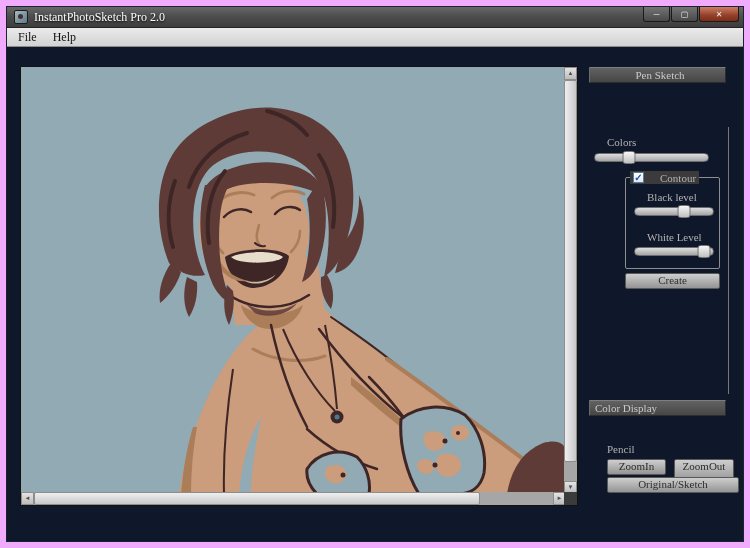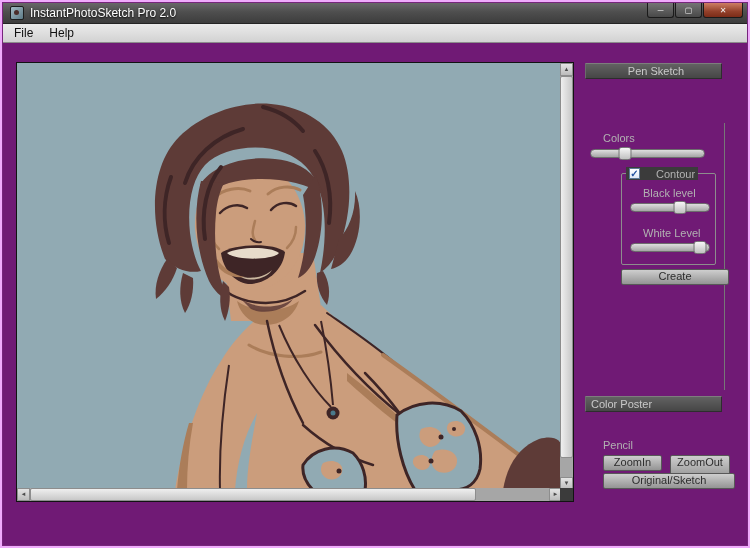--- a/index.html
+++ b/index.html
@@ -2,22 +2,22 @@
 <html><head>
 <meta charset="utf-8">
 <style>
   * { box-sizing: border-box; }
   html,body { margin:0; padding:0; }
   body {
     width:750px; height:548px; position:relative; overflow:hidden;
     background:#2a2a2a; font-family:"Liberation Sans", sans-serif;
     -webkit-font-smoothing:antialiased;
   }
-  .window { position:absolute; inset:0; background:#701a75; border:2px solid #f0abfc;
-            box-shadow: inset 0 0 0 1px rgba(255,255,255,0.05); }
+  .window { position:absolute; inset:0; background:#0f172a; border:6px solid #f0abfc;
+            box-shadow: inset 0 0 0 1px rgba(255,255,255,0.05); font-family: Liberation Serif, serif; }
 
   
   .titlebar { position:absolute; left:1px; top:1px; right:1px; height:21px;
     background:linear-gradient(#686868 0%, #4e4e4e 45%, #3d3d3d 100%);
     display:flex; align-items:center; padding:0 4px; border-bottom:1px solid #242424; }
   .app-icon { width:14px; height:14px; margin:0 6px 0 3px; border-radius:2px;
     background:linear-gradient(135deg,#a3bac4,#5d7a86); border:1px solid #1c1c1c; position:relative; flex:0 0 auto; }
   .app-icon::after { content:""; position:absolute; left:3px; top:3px; width:5px; height:5px;
     border-radius:50%; background:#4a2d2a; }
   .window-title { color:#ffffff; font-size:12px; text-shadow:0 1px 2px #000; white-space:nowrap; }
@@ -84,21 +84,21 @@
   .contour-row { position:absolute; left:624px; top:165px; height:13px; background:#3b3b3b;
     padding:0 3px; display:flex; align-items:center; gap:4px; }
   .checkbox { width:11px; height:11px; background:linear-gradient(#ffffff,#dfe9f5);
     border:1px solid #5c7996; font-size:10px; line-height:9px; color:#1f4f9e;
     text-align:center; font-weight:bold; }
   .contour-row .side-label { position:static; }
 
   .button { position:absolute; background:linear-gradient(#cecece,#949494);
     border:1px solid #585858; border-radius:2px; color:#2d2d2d; font-size:11px;
     line-height:13px; text-align:center; cursor:default; }
-  .btn-create { left:619px; top:267px; width:108px; height:16px; }
+  .btn-create { left:619px; top:267px; width:95px; height:16px; }
   .btn-zoomin { left:601px; top:453px; width:59px; height:16px; }
   .btn-zoomout { left:668px; top:453px; width:60px; height:24px; }
   .btn-original { left:601px; top:471px; width:132px; height:16px; }
 </style>
 </head>
 <body>
 
 <div class="window">
 
   <div class="titlebar">
@@ -239,20 +239,20 @@
   </div>
 
   <div class="side-label lbl-white">White Level</div>
   <div class="slider sl-white">
     <div class="track"></div>
     <div class="thumb" style="left: 88%;"></div>
   </div>
 
   <div class="button btn-create">Create</div>
 
-  <div class="section-header hdr-colorsketch">Color Poster</div>
+  <div class="section-header hdr-colorsketch">Color Display</div>
 
   <div class="side-label lbl-display">Pencil</div>
   <div class="button btn-zoomin">ZoomIn</div>
   <div class="button btn-zoomout">ZoomOut</div>
   <div class="button btn-original">Original/Sketch</div>
 
 </div>
 
 </body></html>

